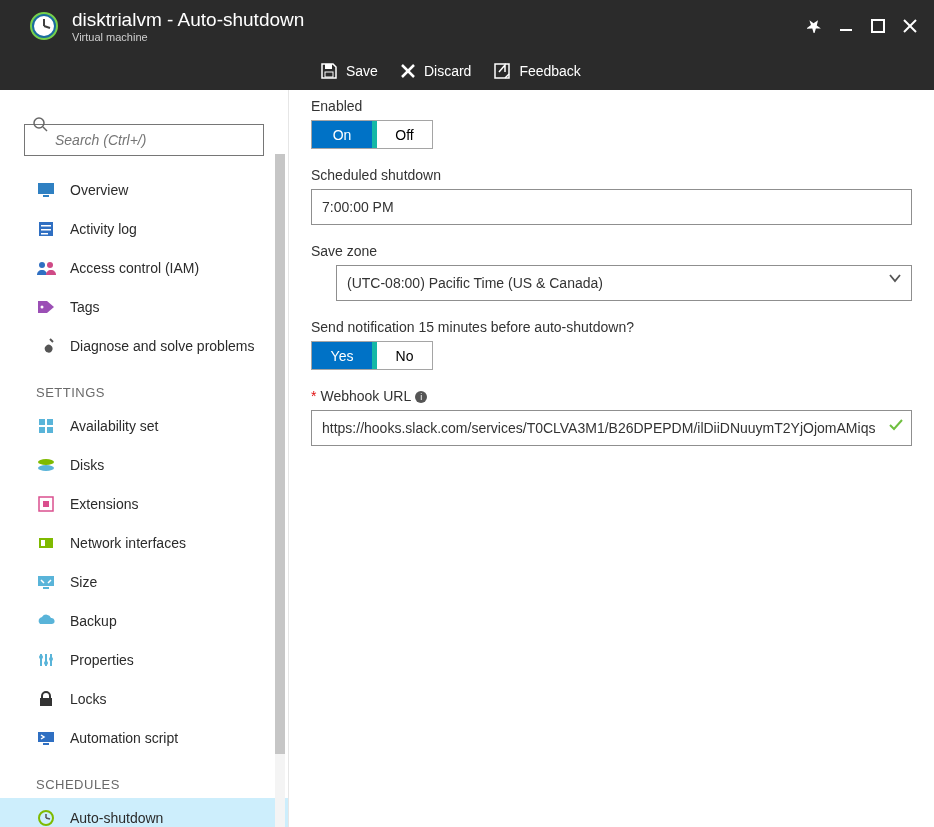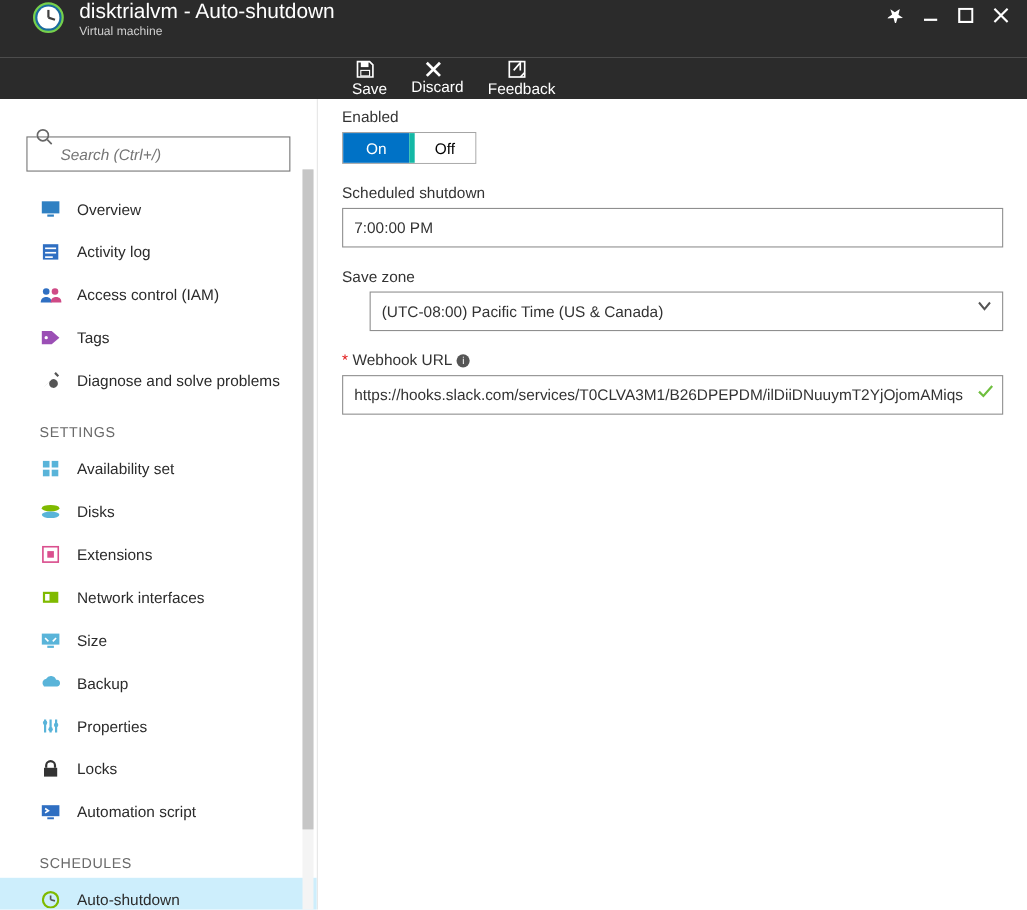--- a/index.html
+++ b/index.html
@@ -3,40 +3,41 @@
 <meta charset="utf-8">
 <style>
   * { box-sizing: border-box; margin: 0; padding: 0; font-family: "Segoe UI", Arial, sans-serif; }
   body { width: 934px; height: 827px; background: #fff; overflow: hidden; }
 
   .header {
     background: #2b2b2b;
     color: #fff;
     height: 52px;
     display: flex;
+    align-items: center;
     padding: 0 10px;
   }
   .header-icon {
     width: 32px; height: 32px; margin-right: 12px; position: relative; flex: none;
     display:flex; align-items:center; justify-content:center; margin-left:18px;
   }
   .header-titles { display:flex; flex-direction:column; }
   .header-title { font-size: 19px; font-weight: 400; line-height: 1.2; }
   .header-sub { font-size: 11px; color: #cfcfcf; }
   .header-spacer { flex: 1; }
   .win-btn { width: 28px; height: 28px; display:flex; align-items:center; justify-content:center; color:#fff; margin-left:4px; }
   .win-btn svg { display:block; }
 
   .toolbar {
     background: #2b2b2b; color:#fff;
     height: 38px;
     padding-left: 320px;
     display:flex; align-items:center;
   }
-  .toolbar-item { display:flex; align-items:center; margin-right:22px; font-size:14px; cursor:pointer;flex-direction:column; }
+  .toolbar-item { display:flex; align-items:center; margin-right:22px; font-size:14px; cursor:pointer; }
   .toolbar-item svg, .toolbar-item .tb-icon { margin-right:8px; flex:none; }
 
   .body {
     display:flex; height: calc(827px - 90px); width:100%;
   }
   .sidebar {
     width: 289px; flex:none; border-right: 1px solid #e6e6e6; padding: 8px 0 0 0; background:#fff; position:relative;
   }
   .sidebar-scroll { height: 100%; overflow:hidden; position:relative; }
   .search-wrap { margin: 10px 24px 10px 24px; }
@@ -336,20 +337,27 @@
     <div class="field">
       <span class="field-label">Save zone</span>
       <div class="select-wrap">
         <input class="text-input select-input" readonly="" value="(UTC-08:00) Pacific Time (US &amp; Canada)" style="">
         <span class="select-caret"><svg width="14" height="14">
               <path d="M2 4l5 6 5-6" fill="none" stroke="#555" stroke-width="1.8"></path>
             </svg></span>
       </div>
     </div>
 
+    <div class="field">
+      <span class="field-label">Send notification 15 minutes before auto-shutdown?</span>
+      <div class="seg">
+        <button class="sel">Yes</button>
+        <button>No</button>
+      </div>
+    </div>
 
     <div class="field">
       <span class="field-label">
         <span class="req">*</span><span>Webhook URL</span><span class="info-dot">i</span>
       </span>
       <div class="webhook-wrap">
         <input class="text-input" value="https://hooks.slack.com/services/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" style="">
         <span class="webhook-check"><svg width="16" height="16">
               <path d="M2 8l4 4 8-9" fill="none" stroke="#6fbf3f" stroke-width="2"></path>
             </svg></span>

